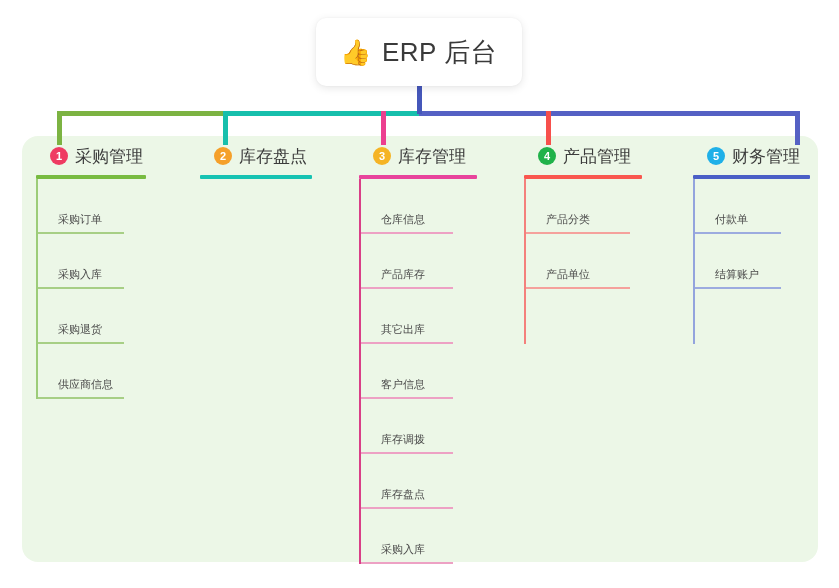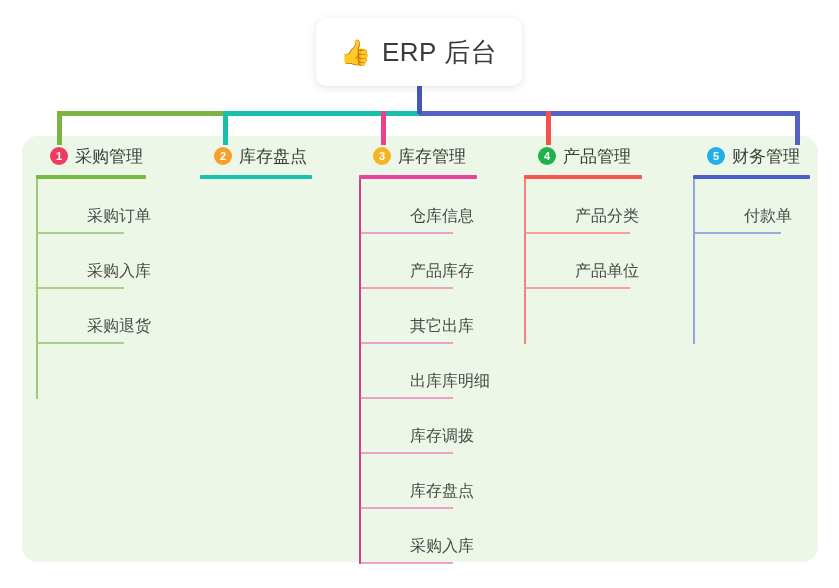--- a/index.html
+++ b/index.html
@@ -133,25 +133,24 @@
   }
   .leaf {
     position: relative;
     height: 55px;
     box-sizing: border-box;
     padding-left: 22px;
     display: flex;
     align-items: flex-end;
   }
   .leaf-text {
-    font-size: 16px;
+    font-size: 11px;
     color: #4a4a4a;
     white-space: nowrap;
     padding-bottom: 7px;
-    margin-left: 29px;
   }
   .leaf-rule {
     position: absolute;
     left: 2px;
     bottom: 0;
     height: 2px;
   }
 </style>
 </head>
 <body>
@@ -189,20 +188,24 @@
           <div class="leaf-rule" style="width: 86px; background: rgb(167, 207, 133);"></div>
         </div>
         <div class="leaf">
           <span class="leaf-text">采购入库</span>
           <div class="leaf-rule" style="width: 86px; background: rgb(167, 207, 133);"></div>
         </div>
         <div class="leaf">
           <span class="leaf-text">采购退货</span>
           <div class="leaf-rule" style="width: 86px; background: rgb(167, 207, 133);"></div>
         </div>
+        <div class="leaf">
+          <span class="leaf-text">供应商信息</span>
+          <div class="leaf-rule" style="width: 86px; background: rgb(167, 207, 133);"></div>
+        </div>
       </div>
     </div>
     <div class="col" style="left: 200px; width: 160px;">
       <div class="col-head">
         <span class="badge" style="background: rgb(245, 160, 42);">2</span>
         <span class="col-title">库存盘点</span>
       </div>
       <div class="head-rule" style="width: 112px; background: rgb(22, 195, 178);"></div>
     </div>
     <div class="col" style="left: 359px; width: 160px;">
@@ -219,21 +222,21 @@
         </div>
         <div class="leaf">
           <span class="leaf-text">产品库存</span>
           <div class="leaf-rule" style="width: 92px; background: rgb(237, 161, 196);"></div>
         </div>
         <div class="leaf">
           <span class="leaf-text">其它出库</span>
           <div class="leaf-rule" style="width: 92px; background: rgb(237, 161, 196);"></div>
         </div>
         <div class="leaf">
-          <span class="leaf-text">出库库明细</span>
+          <span class="leaf-text">客户信息</span>
           <div class="leaf-rule" style="width: 92px; background: rgb(237, 161, 196);"></div>
         </div>
         <div class="leaf">
           <span class="leaf-text">库存调拨</span>
           <div class="leaf-rule" style="width: 92px; background: rgb(237, 161, 196);"></div>
         </div>
         <div class="leaf">
           <span class="leaf-text">库存盘点</span>
           <div class="leaf-rule" style="width: 92px; background: rgb(237, 161, 196);"></div>
         </div>
@@ -266,15 +269,19 @@
         <span class="badge" style="background: rgb(31, 176, 232);">5</span>
         <span class="col-title">财务管理</span>
       </div>
       <div class="head-rule" style="width: 117px; background: rgb(74, 95, 198);"></div>
       <div class="leaves">
         <div class="leaf-spine" style="background: rgb(147, 164, 221); height: 165px;"></div>
         <div class="leaf">
           <span class="leaf-text">付款单</span>
           <div class="leaf-rule" style="width: 86px; background: rgb(156, 171, 223);"></div>
         </div>
+        <div class="leaf">
+          <span class="leaf-text">结算账户</span>
+          <div class="leaf-rule" style="width: 86px; background: rgb(156, 171, 223);"></div>
+        </div>
       </div>
     </div>
   </div>
 
 </body></html>

